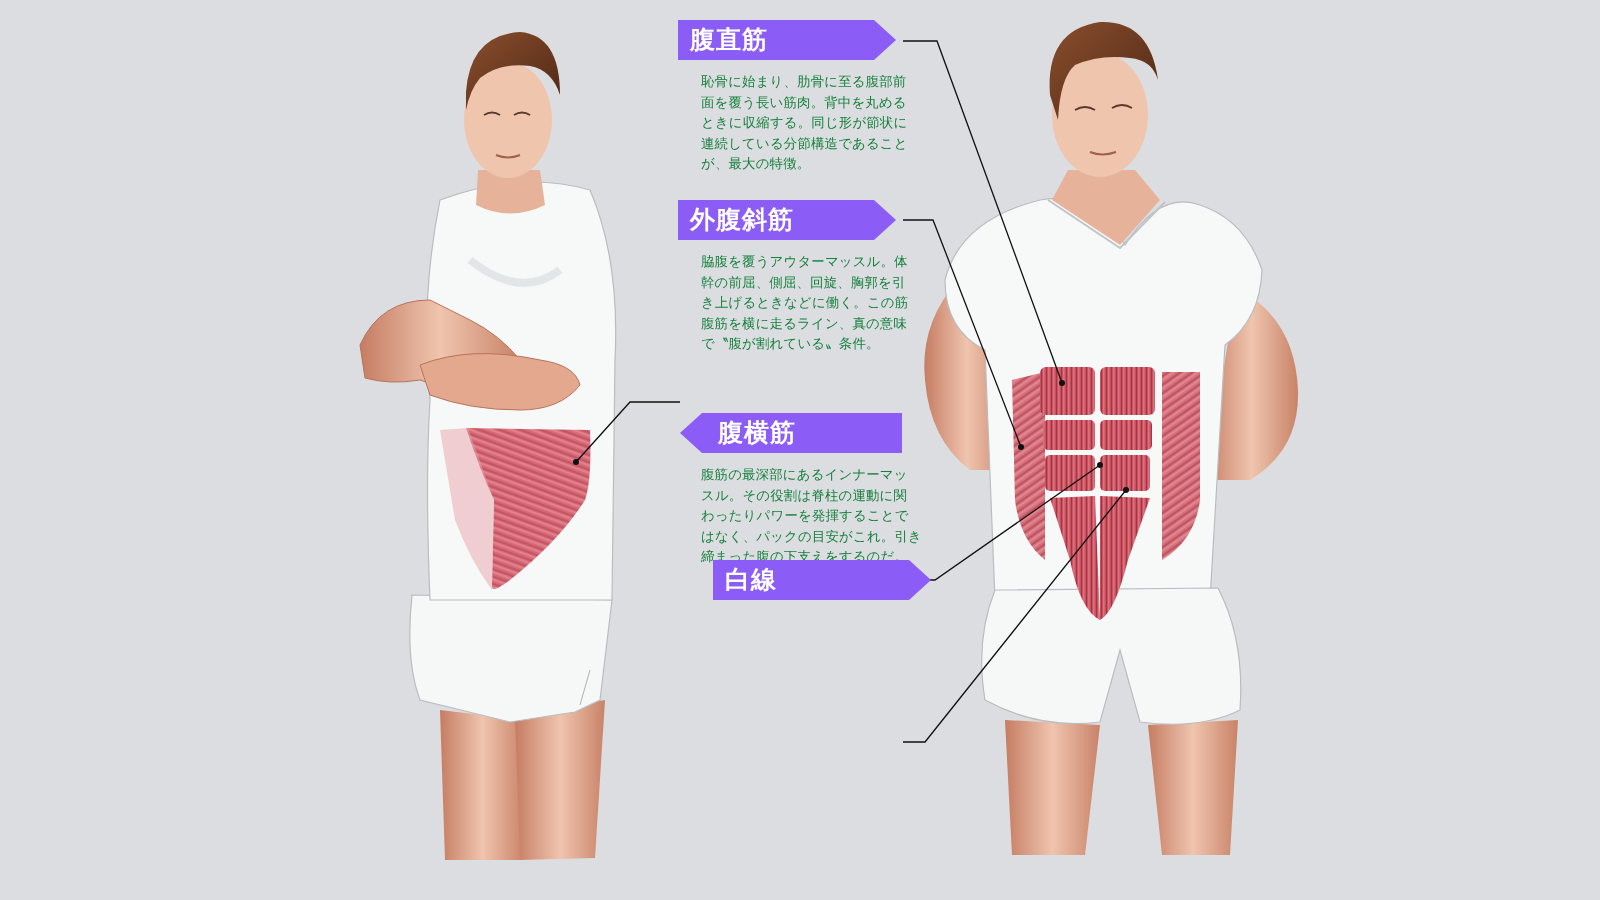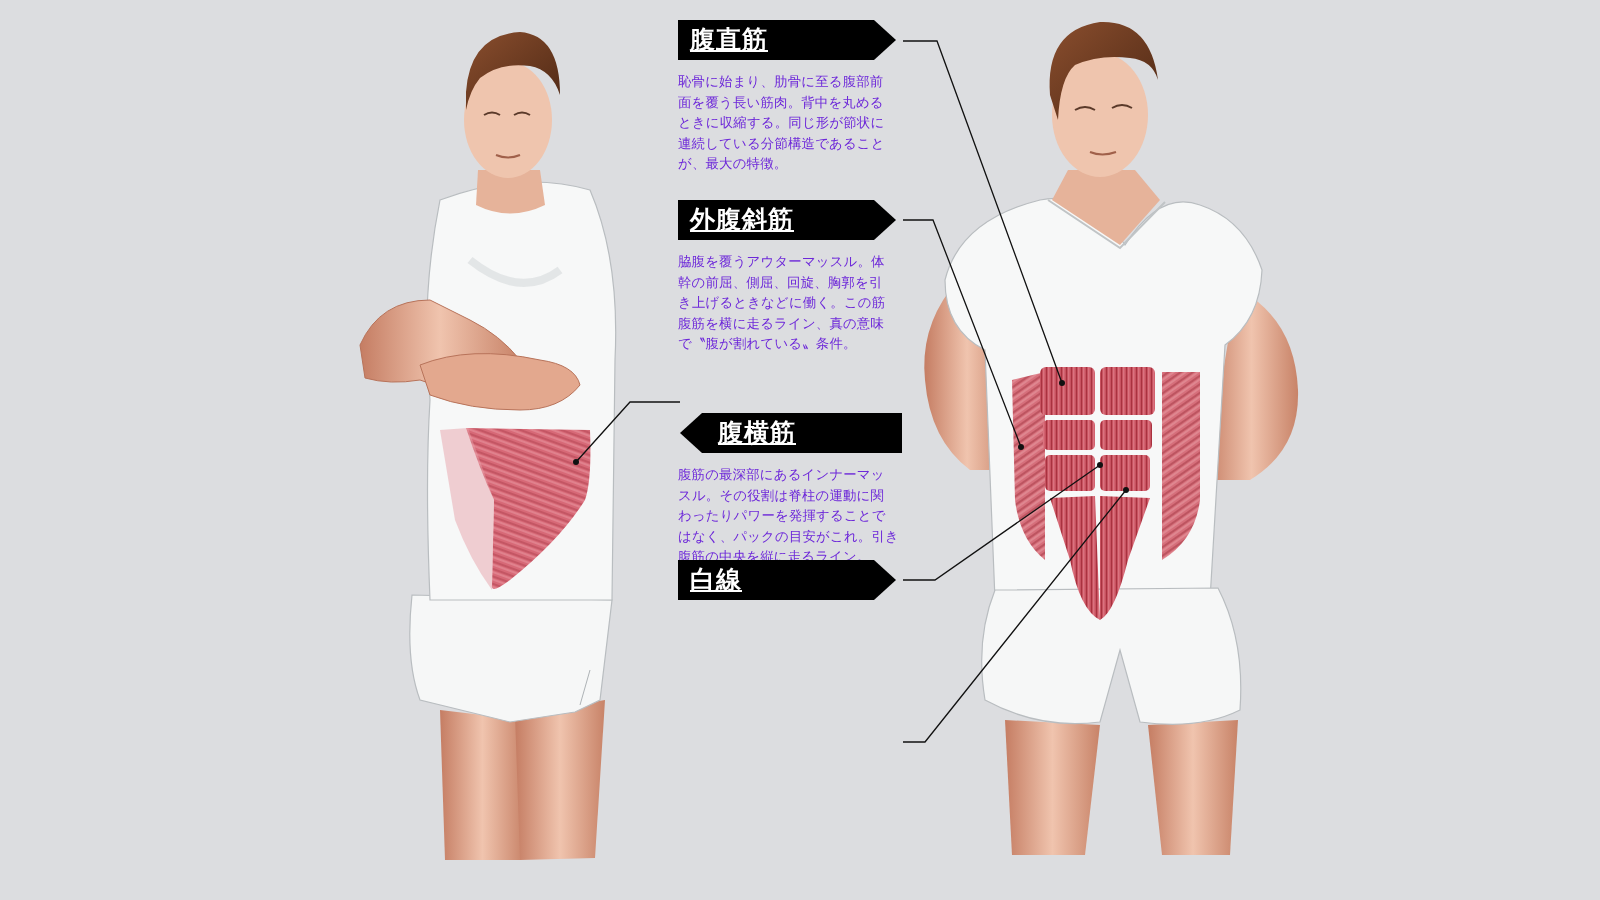--- a/index.html
+++ b/index.html
@@ -6,36 +6,36 @@
   body {
     width:1600px; height:900px; overflow:hidden;
     background:#dcdde0;
     font-family:"DejaVu Sans", "Liberation Sans", sans-serif;
     position:relative;
   }
   #stage { position:absolute; left:0; top:0; width:1600px; height:900px; }
   svg.art { position:absolute; left:0; top:0; }
   .callout { position:absolute; width:250px; }
   .label {
-    position:relative; height:40px; background:#000000; color:#fff;
+    position:relative; height:40px; background:#8b5cf6; color:#fff;
     font-weight:bold; font-size:25px; line-height:40px; letter-spacing:1px;
-    padding-left:12px; box-sizing:border-box;text-decoration:underline;
+    padding-left:12px; box-sizing:border-box;
   }
   .label.right {
     width:218px;
     clip-path: polygon(0 0, 196px 0, 218px 50%, 196px 100%, 0 100%);
   }
   .label.left {
     width:222px; margin-left:2px; padding-left:38px;
     clip-path: polygon(22px 0, 222px 0, 222px 100%, 22px 100%, 0 50%);
     margin-top: 33px;
   }
   .desc {
-    margin-top:12px; font-size:13.4px; line-height:20.5px; color:#6d28d9;
-    width:236px; letter-spacing:0.2px;
+    margin-top:12px; font-size:13.4px; line-height:20.5px; color:#15803d;
+    width:236px; letter-spacing:0.2px;margin-left:23px;
   }
 </style>
 </head>
 <body>
 
 <div id="stage">
 
   <svg class="art" width="1600" height="900" viewBox="0 0 1600 900">
     <defs>
       <pattern id="fiberV" width="5" height="10" patternUnits="userSpaceOnUse">
@@ -169,21 +169,21 @@
     </div>
   </div>
 
   <div class="callout" style="left:678px; top:380px;">
     <div class="label left">腹横筋</div>
     <div class="desc">
       <div>腹筋の最深部にあるインナーマッ</div>
       <div>スル。その役割は脊柱の運動に関</div>
       <div>わったりパワーを発揮することで</div>
       <div>はなく、パックの目安がこれ。引き</div>
-      <div>腹筋の中央を縦に走るライン。</div>
+      <div>締まった腹の下支えをするのだ。</div>
     </div>
   </div>
 
-  <div class="callout" style="left:678px; top:560px;">
+  <div class="callout" style="left:713px; top:560px;">
     <div class="label right">白線</div>
   </div>
 
 </div>
 
 </body></html>

